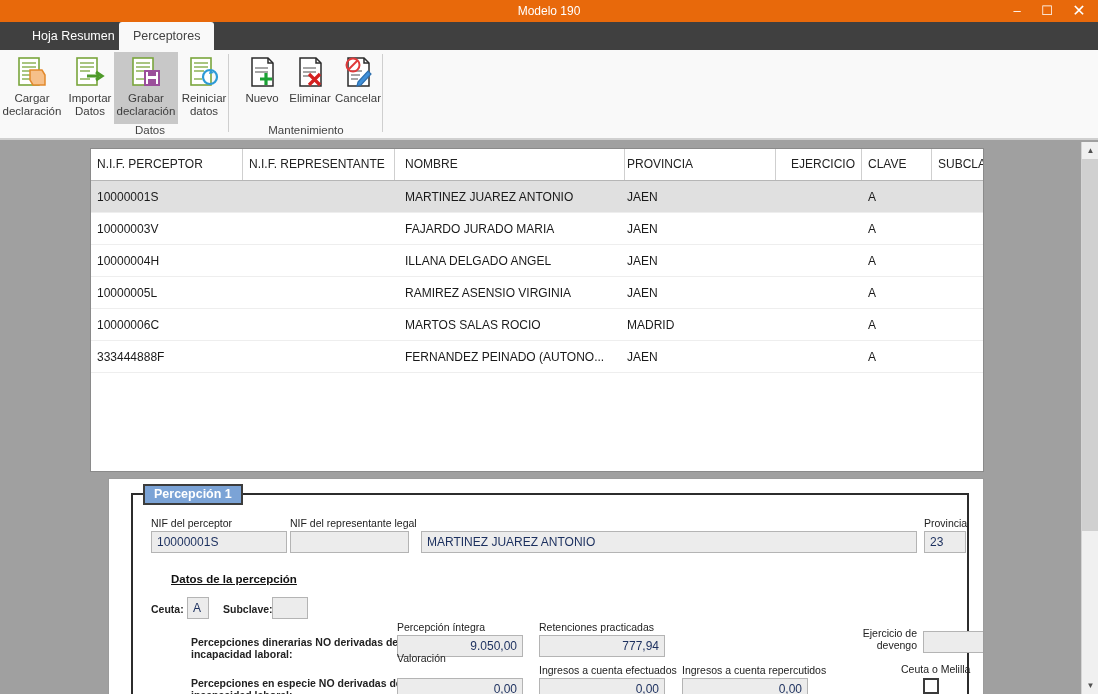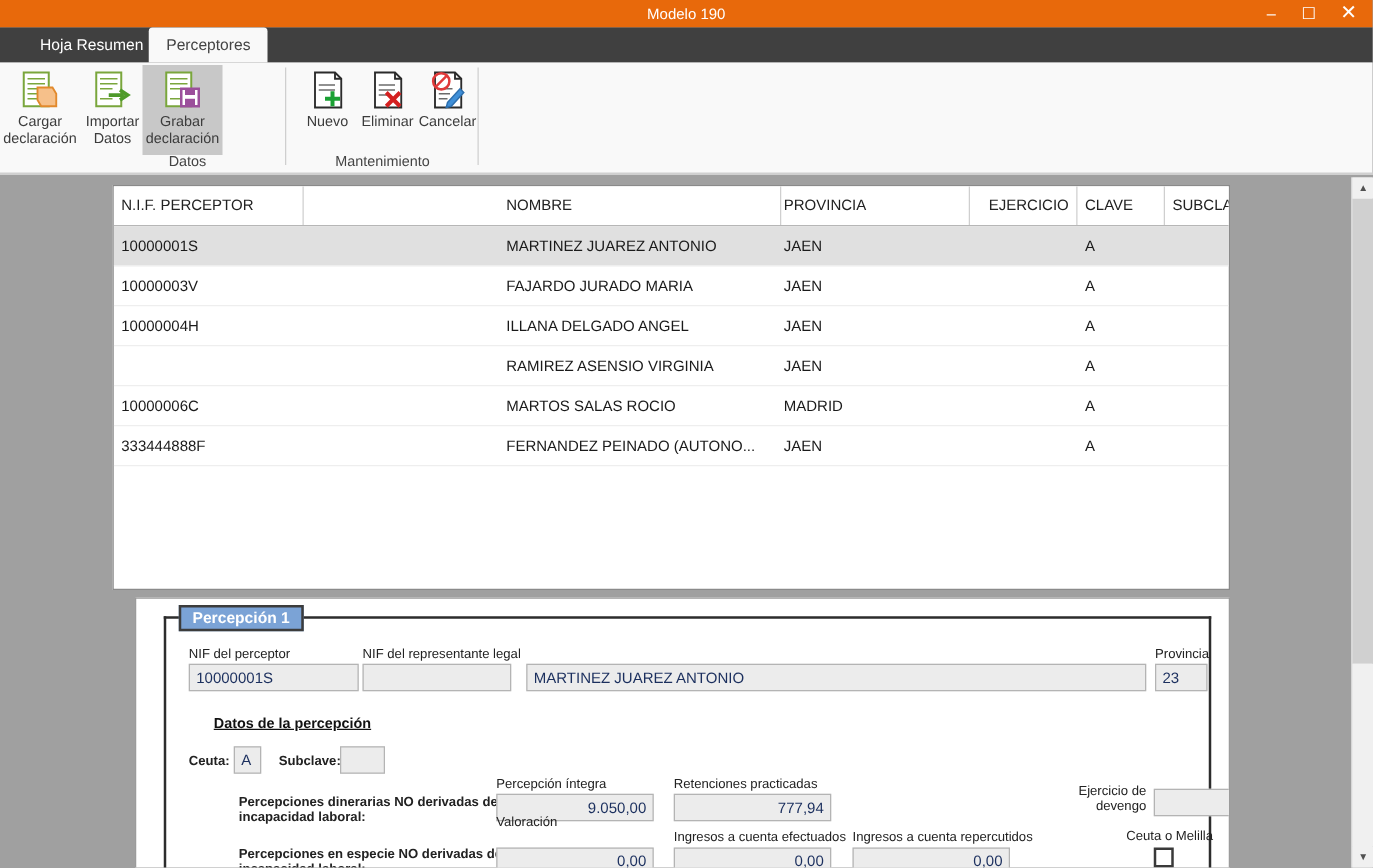--- a/index.html
+++ b/index.html
@@ -242,20 +242,37 @@
           </g>
           <rect x="15" y="15" width="14" height="14" fill="#ffffff" stroke="#9b4f9b" stroke-width="2"></rect>
           <rect x="18" y="15" width="8" height="5" fill="#9b4f9b"></rect>
           <rect x="18" y="23" width="8" height="6" fill="#9b4f9b"></rect>
         </svg>
       </span>
       <span class="cap">Grabar</span>
       <span class="cap">declaración</span>
     </div>
 
+    <div class="rbtn wide" style="left:172px;">
+      <span class="glyph">
+        <svg width="32" height="34" viewBox="0 0 32 34">
+          <rect x="3" y="2" width="20" height="27" fill="#ffffff" stroke="#7aa63c" stroke-width="1.6"></rect>
+          <g stroke="#7aa63c" stroke-width="1.3">
+            <line x1="6" y1="7" x2="20" y2="7"></line>
+              <line x1="6" y1="11" x2="20" y2="11"></line>
+            <line x1="6" y1="15" x2="16" y2="15"></line>
+              <line x1="6" y1="23" x2="14" y2="23"></line>
+          </g>
+          <circle cx="22" cy="21" r="7" fill="none" stroke="#2e9bd6" stroke-width="2.2"></circle>
+          <path d="M22 14 L26 17 L21 18 Z" fill="#2e9bd6"></path>
+        </svg>
+      </span>
+      <span class="cap">Reiniciar</span>
+      <span class="cap">datos</span>
+    </div>
 
     <div class="rgroup-label" style="left:0; width:300px;">Datos</div>
   </div>
 
   <div class="rsep" style="left:228px;"></div>
 
   <div class="rgroup" style="left:232px; width:148px;">
 
     <div class="rbtn" style="left:0;">
       <span class="glyph">
@@ -308,20 +325,21 @@
 
     <div class="rgroup-label" style="left:0; width:148px;">Mantenimiento</div>
   </div>
 
   <div class="rsep" style="left:382px;"></div>
 </div>
 
 <div id="grid">
   <div id="gridhead">
     <div class="hcell c0">N.I.F. PERCEPTOR</div>
+    <div class="hcell c1">N.I.F. REPRESENTANTE</div>
     <div class="hcell c2">NOMBRE</div>
     <div class="hcell c3">PROVINCIA</div>
     <div class="hcell c4 num">EJERCICIO</div>
     <div class="hcell c5">CLAVE</div>
     <div class="hcell c6 last">SUBCLAVE</div>
   </div>
 
   <div class="grow sel">
     <div class="gcell c0">10000001S</div>
     <div class="gcell c1"></div>
@@ -346,20 +364,21 @@
     <div class="gcell c0">10000004H</div>
     <div class="gcell c1"></div>
     <div class="gcell c2">ILLANA DELGADO ANGEL</div>
     <div class="gcell c3">JAEN</div>
     <div class="gcell c4"></div>
     <div class="gcell c5">A</div>
     <div class="gcell c6"></div>
   </div>
 
   <div class="grow">
+    <div class="gcell c0">10000005L</div>
     <div class="gcell c1"></div>
     <div class="gcell c2">RAMIREZ ASENSIO VIRGINIA</div>
     <div class="gcell c3">JAEN</div>
     <div class="gcell c4"></div>
     <div class="gcell c5">A</div>
     <div class="gcell c6"></div>
   </div>
 
   <div class="grow">
     <div class="gcell c0">10000006C</div>

